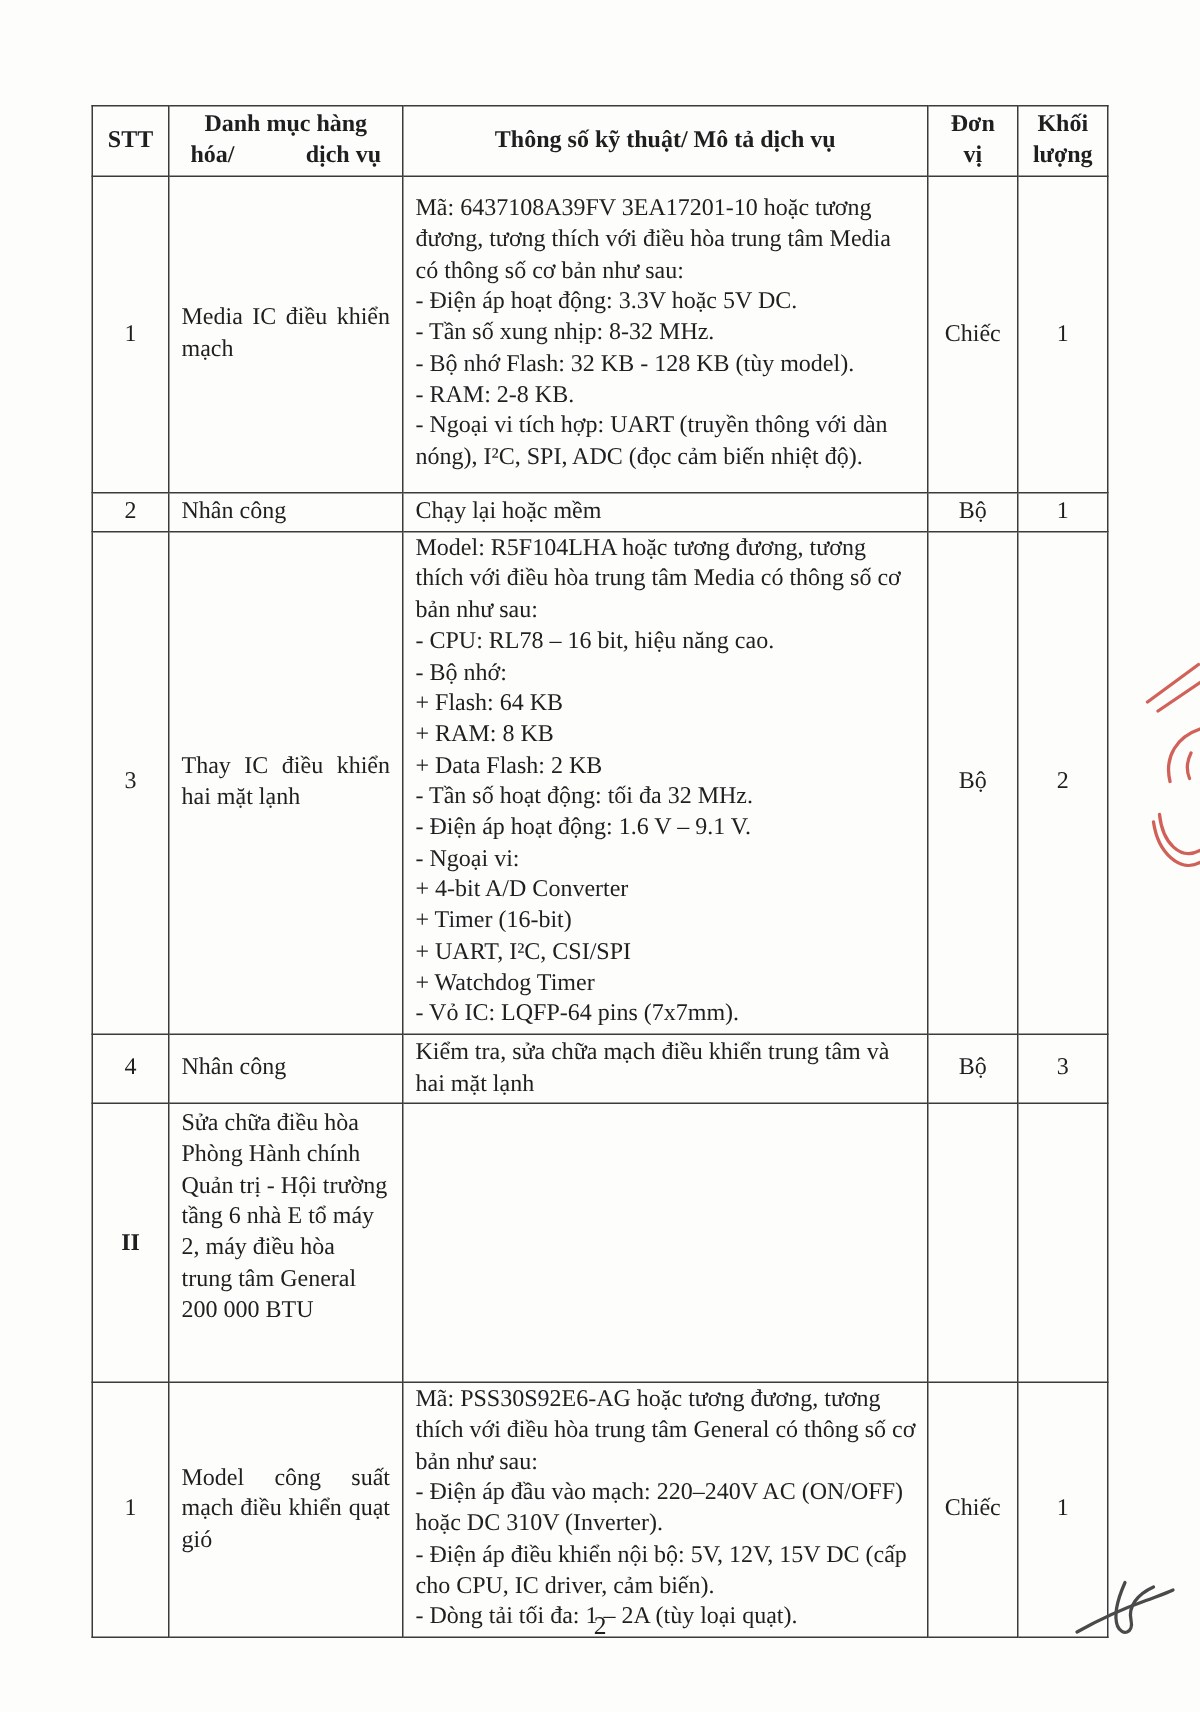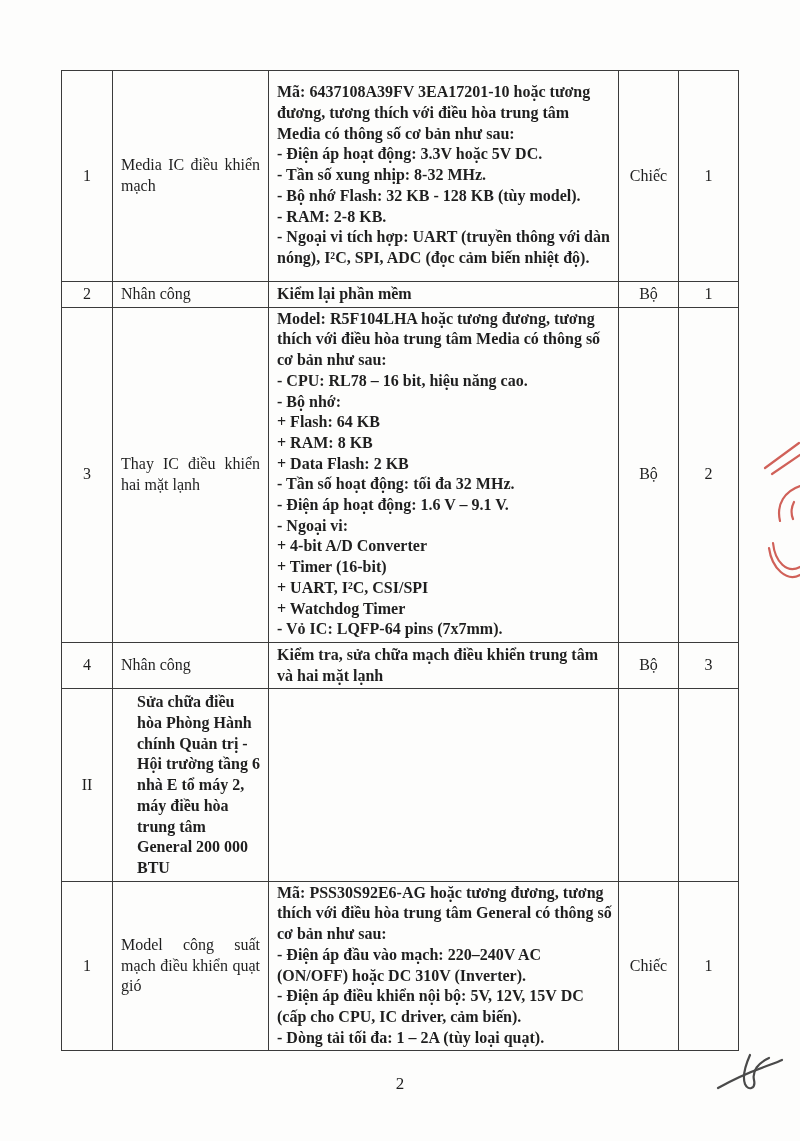--- a/index.html
+++ b/index.html
@@ -20,47 +20,66 @@
     vertical-align:middle;
     padding:0;
     overflow:hidden;
   }
   th{font-weight:bold;font-size:17px;line-height:21px;text-align:center;height:46px;}
   .hdr-line2{display:flex;justify-content:space-between;padding:0 14px;}
   .c-stt,.c-unit,.c-qty{text-align:center;}
   .c-cat .cat{text-align:justify;padding:2px 8px;}
   .c-spec{vertical-align:top;}
   .c-spec .spec{padding:1px 6px 2px 8px;}
-  .spec-para{text-align:left;font-weight:bold;}
+  .spec-para{text-align:left;}
   
   .r0 td{height:210px;} .r1 td{height:21px;} .r2 td{height:327px;}
   .r3 td{height:38px;}  .r4 td{height:185px;} .r5 td{height:154px;}
   
   .r4 .c-cat{vertical-align:top;}
-  .r4 .c-cat .cat{font-weight:bold;text-align:left;padding-top:3px;margin-left:16px;}
+  .r4 .c-cat .cat{font-weight:normal;text-align:left;padding-top:3px;}
   .r3 .c-spec .spec{padding-top:2px;}
   .page-number{
     position:absolute;left:0;top:1074px;width:800px;
     text-align:center;font-size:17px;
   }
   .red-marks{position:absolute;left:745px;top:426px;}
   .pen-mark{position:absolute;left:712px;top:1046px;}
 </style>
 </head>
 <body>
 
 <table class="doc-table">
   <colgroup>
     <col style="width:51px">
       <col style="width:156px">
       <col style="width:350px">
     <col style="width:60px">
       <col style="width:60px">
   </colgroup>
   <tbody>
+      <tr>
+    <th>STT</th>
+    <th>
+      <div>Danh mục hàng</div>
+      <div class="hdr-line2">
+        <span>hóa/</span>
+        <span>dịch vụ</span>
+      </div>
+    </th>
+    <th>Thông số kỹ thuật/ Mô tả dịch vụ</th>
+    <th>
+      <div>Đơn</div>
+      <div>vị</div>
+    </th>
+    <th>
+      <div>Khối</div>
+      <div>lượng</div>
+    </th>
+  </tr>
 
   <tr class="r0">
     <td class="c-stt">1</td>
     <td class="c-cat">
           <div class="cat">Media IC điều khiển mạch</div>
         </td>
     <td class="c-spec">
           <div class="spec">
             <div class="spec-para">Mã: 6437108A39FV 3EA17201-10 hoặc tương đương, tương thích với điều hòa trung tâm Media có thông số cơ bản như sau:</div>
             <div class="spec-para">- Điện áp hoạt động: 3.3V hoặc 5V DC.</div>
@@ -74,21 +93,21 @@
     <td class="c-qty">1</td>
   </tr>
 
   <tr class="r1">
     <td class="c-stt">2</td>
     <td class="c-cat">
           <div class="cat">Nhân công</div>
         </td>
     <td class="c-spec">
           <div class="spec">
-            <div class="spec-para">Kiểm lại phần mềm</div>
+            <div class="spec-para">Chạy lại hoặc mềm</div>
           </div>
         </td>
     <td class="c-unit">Bộ</td>
     <td class="c-qty">1</td>
   </tr>
 
   <tr class="r2">
     <td class="c-stt">3</td>
     <td class="c-cat">
           <div class="cat">Thay IC điều khiển hai mặt lạnh</div>
@@ -123,21 +142,21 @@
     <td class="c-spec">
           <div class="spec">
             <div class="spec-para">Kiểm tra, sửa chữa mạch điều khiển trung tâm và hai mặt lạnh</div>
           </div>
         </td>
     <td class="c-unit">Bộ</td>
     <td class="c-qty">3</td>
   </tr>
 
   <tr class="r4">
-    <td class="c-stt" style="font-weight:normal;">II</td>
+    <td class="c-stt" style="font-weight:bold;">II</td>
     <td class="c-cat">
           <div class="cat">Sửa chữa điều hòa Phòng Hành chính Quản trị - Hội trường tầng 6 nhà E tổ máy 2, máy điều hòa trung tâm General 200 000 BTU</div>
         </td>
     <td class="c-spec">
           <div class="spec"></div>
         </td>
     <td class="c-unit"></td>
     <td class="c-qty"></td>
   </tr>
 

